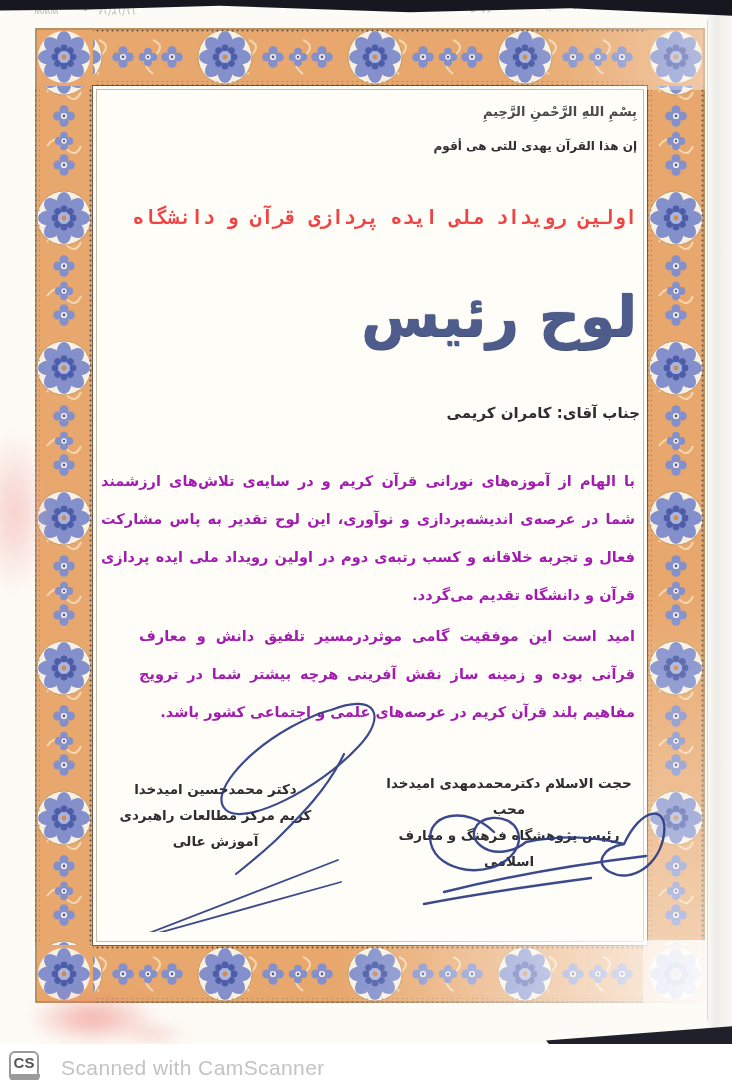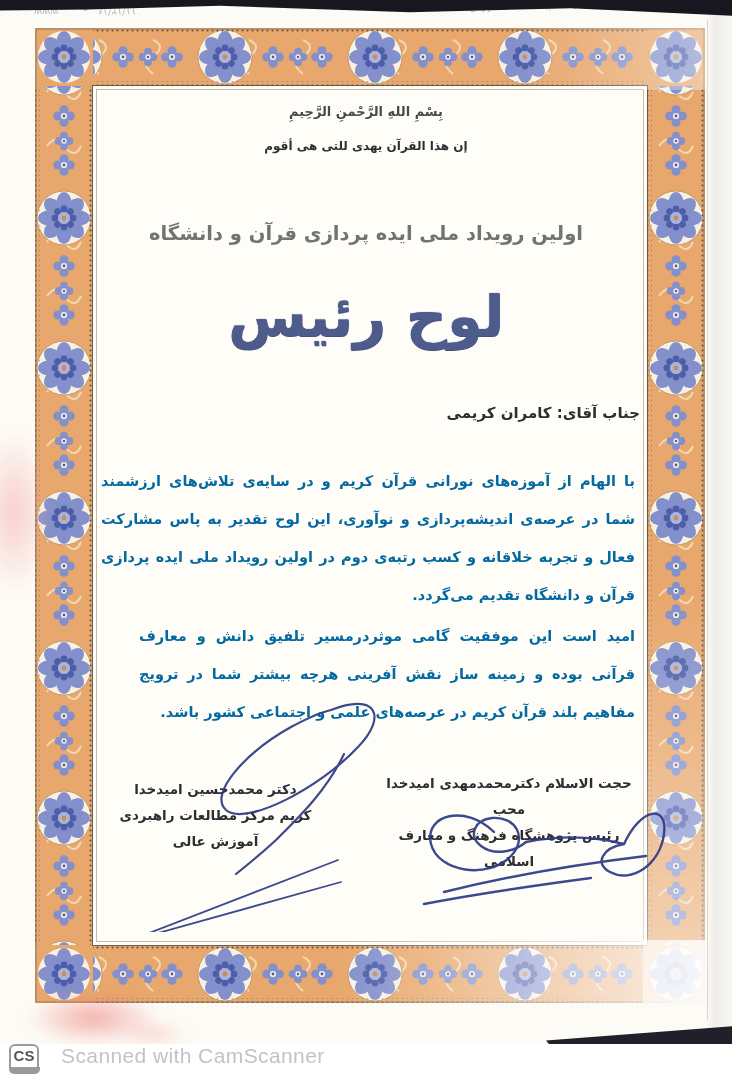--- a/index.html
+++ b/index.html
@@ -23,42 +23,42 @@
   .margin-note{position:absolute;font-size:10px;color:#6b6b6b;opacity:.45;transform:rotate(180deg);
     font-family:"DejaVu Sans",sans-serif;z-index:5;white-space:nowrap;}
   .margin-note.left{left:34px;top:6px;}
   .margin-note.right{left:470px;top:4px;}
 
   
   .border-svg{position:absolute;left:35px;top:28px;z-index:1;}
 
   
   .cert-text{position:absolute;z-index:4;color:#3a3a3a;}
-  .centered{left:95px;right:95px;text-align:center;}
+  .centered{left:95px;right:95px;}
   .bismillah{top:104px;font-size:13px;font-weight:bold;color:#4a4a4a;}
   .verse{top:139px;font-size:12px;font-weight:bold;color:#2f2f33;}
-  .event-title{top:222px;font-size:19.5px;font-weight:bold;color:#737373;letter-spacing:.2px;}
+  .event-title{top:206px;font-size:19.5px;font-weight:bold;color:#ef4444;letter-spacing:.2px;font-family:Liberation Mono, monospace;}
   .main-title{top:283px;font-size:57px;font-weight:bold;color:#4e5c8c;
     text-shadow:0 0 1px #4e5c8c,0.5px 0.5px 0 #44507c;}
   .recipient{top:404px;right:92px;font-size:15px;font-weight:bold;color:#2e2e32;direction:rtl;}
   .para{left:101px;right:97px;direction:rtl;text-align:justify;font-size:14.5px;line-height:38px;
-    font-weight:600;color:#0369a1;}
+    font-weight:600;color:#a21caf;}
   .para.p1{top:462px;}
   .para.p2{top:617px;margin-left:38px;}
   .sig-block{position:absolute;z-index:4;text-align:center;direction:rtl;font-size:13.5px;
     font-weight:bold;color:#2e2e32;line-height:26px;}
   .sig-block.right{top:770px;right:88px;width:270px;}
   .sig-block.left{top:776px;left:98px;width:235px;}
   .sig-ink{position:absolute;z-index:5;pointer-events:none;}
   .sig-ink.left{left:86px;top:692px;}
   .sig-ink.right{left:396px;top:792px;}
 
   
   .footer-bar{position:absolute;left:0;bottom:0;width:732px;height:36px;background:#ffffff;z-index:7;
-    display:flex;align-items:flex-start;font-family:"Liberation Sans",sans-serif;}
+    display:flex;align-items:flex-end;font-family:"Liberation Sans",sans-serif;}
   .cs-icon{position:relative;width:30px;height:29px;margin-left:9px;border:2.5px solid #9a9a9a;
     border-radius:6px;background:#fff;box-sizing:border-box;flex:0 0 auto;}
   .cs-icon-label{position:absolute;left:0;right:0;top:1px;text-align:center;font-size:15px;
     font-weight:bold;color:#555;font-family:"Liberation Sans",sans-serif;}
   .cs-icon-base{position:absolute;left:-2.5px;right:-2.5px;bottom:-2.5px;height:7px;background:#9a9a9a;
     border-radius:0 0 5px 5px;}
   .footer-text{margin-left:22px;font-size:21px;color:#c3c3c3;letter-spacing:.4px;}
 </style>
 </head>
 <body>

